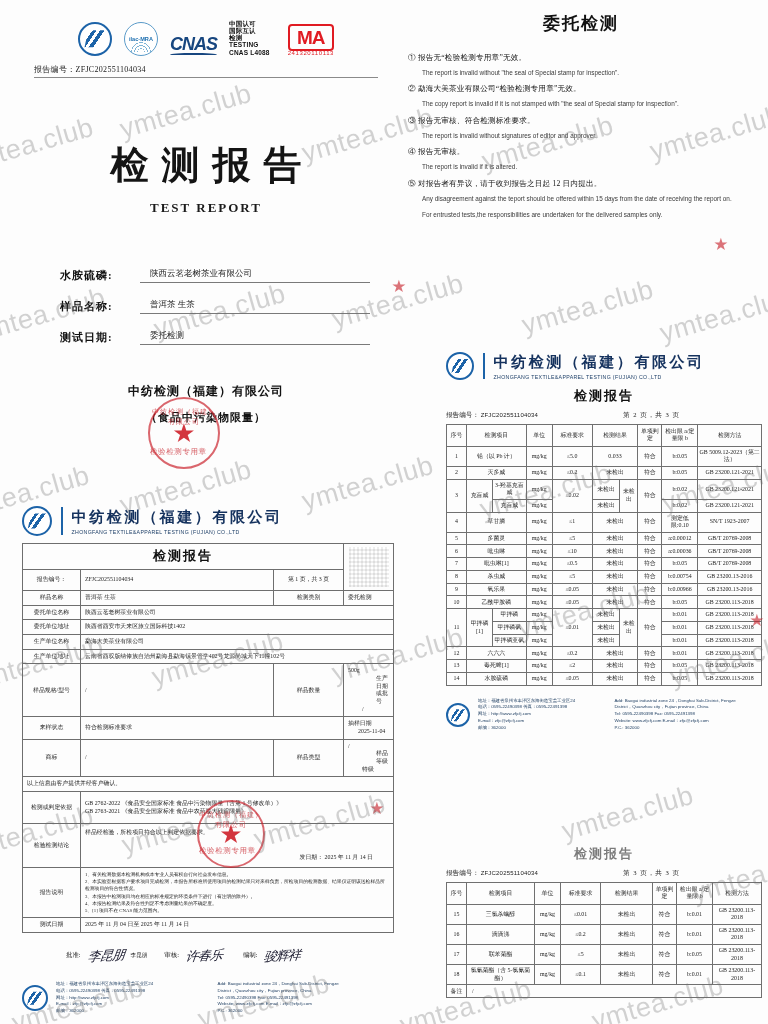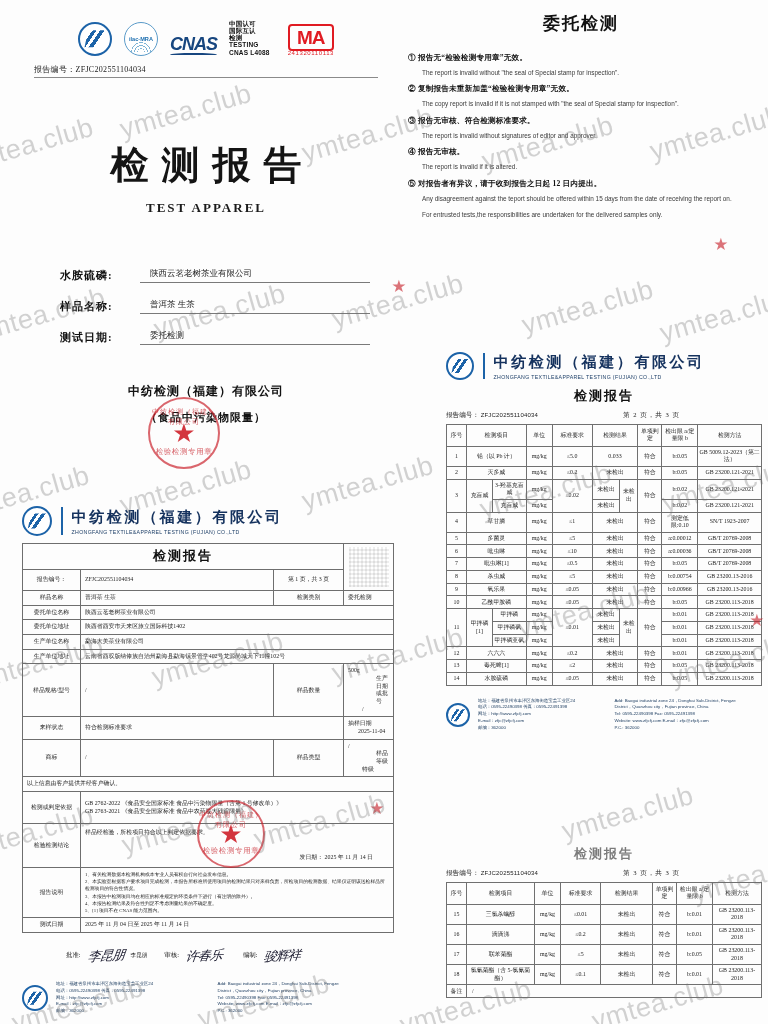--- a/index.html
+++ b/index.html
@@ -46,21 +46,21 @@
   .seal-round .seal-star {
     color: rgba(205,25,35,.88);
     font-size: 26px; line-height: 1;
   }
   .seal-round .seal-top {
     position: absolute; top: 8px; left: 0; width: 100%;
     text-align: center; font-size: 7px; letter-spacing: 1px;
   }
   .seal-round .seal-bottom {
     position: absolute; bottom: 10px; left: 0; width: 100%;
-    text-align: center; font-size: 7.5px; letter-spacing: .6px;
+    text-align: left; font-size: 7.5px; letter-spacing: .6px;
   }
   .seal-strip {
     position: absolute;
     z-index: 30;
     color: rgba(198,30,40,.62);
     font-family: "Liberation Sans", sans-serif;
     font-size: 8px;
     text-align: center;
     line-height: 1.35;
     writing-mode: vertical-rl;
@@ -180,21 +180,21 @@
     position: absolute; left: 398px; top: 0; width: 370px; height: 330px;
     padding: 12px 14px 0 10px; z-index: 10;
   }
   .notes-title {
     text-align:center; font-size: 17px; font-weight:bold;
     font-family:"Liberation Sans", sans-serif; color:#111;
     letter-spacing: 2px; margin-bottom: 18px;
   }
   .note-item { margin-bottom: 7px; }
   .note-cn {
-    font-size: 7.6px; font-weight: bold; color:#131313;
+    font-size: 7.6px; font-weight: normal; color:#131313;
     letter-spacing:.2px; line-height:1.3;
   }
   .note-en {
     font-size: 6.4px; color:#3a3a3a; margin-top: 5px;
     padding-left: 14px; line-height: 1.5;
     font-family:"Liberation Sans", sans-serif;
   }
 
   
   .lh { display:flex; align-items:center; gap: 7px; }
@@ -317,21 +317,21 @@
         </div>
         <div class="cma-num">241320110113</div>
       </div>
     </div>
 
     <div class="rpt-no-line">
       <span>报告编号：</span><span>ZFJC202551104034</span>
     </div>
 
     <div class="cover-title">检测报告</div>
-    <div class="cover-sub">TEST APPAREL</div>
+    <div class="cover-sub">TEST REPORT</div>
 
     <div class="cover-fields">
       <div class="cfield">
         <div class="lbl">水胺硫磷:</div>
         <div class="val">陕西云茗老树茶业有限公司</div>
       </div>
       <div class="cfield">
         <div class="lbl">样品名称:</div>
         <div class="val">普洱茶 生茶</div>
       </div>
@@ -352,21 +352,21 @@
   </div>
 
   <div id="notes">
     <div class="notes-title">委托检测</div>
 
     <div class="note-item">
       <div class="note-cn">① 报告无“检验检测专用章”无效。</div>
       <div class="note-en">The report is invalid without "the seal of Special stamp for inspection".</div>
     </div>
     <div class="note-item">
-      <div class="note-cn">② 复制报告未重新加盖“检验检测专用章”无效。</div>
+      <div class="note-cn">② 勐海大美茶业有限公司“检验检测专用章”无效。</div>
       <div class="note-en">The copy report is invalid if it is not stamped with "the seal of Special stamp for inspection".</div>
     </div>
     <div class="note-item">
       <div class="note-cn">③ 报告无审核、符合检测标准要求。</div>
       <div class="note-en">The report is invalid without signatures of  editor and approver.</div>
     </div>
     <div class="note-item">
       <div class="note-cn">④ 报告无审核。</div>
       <div class="note-en">The report is invalid if it is altered.</div>
     </div>

